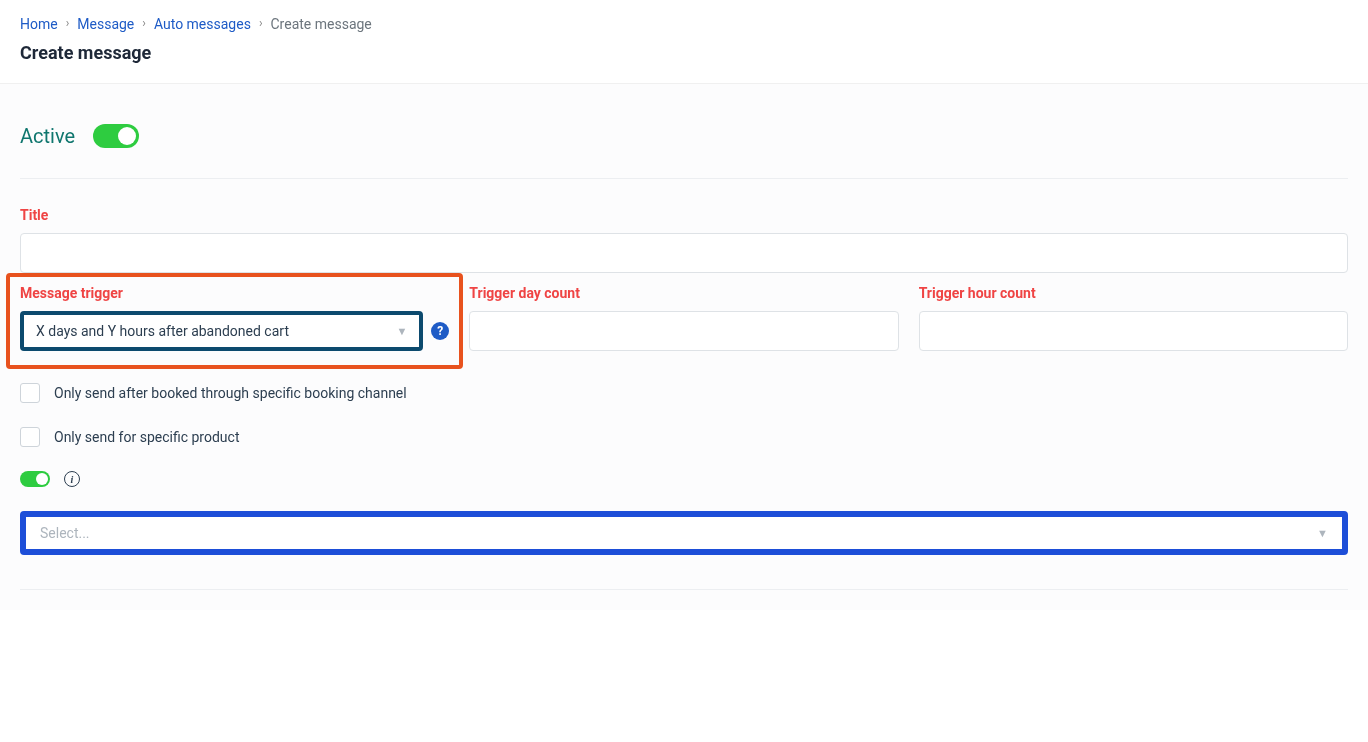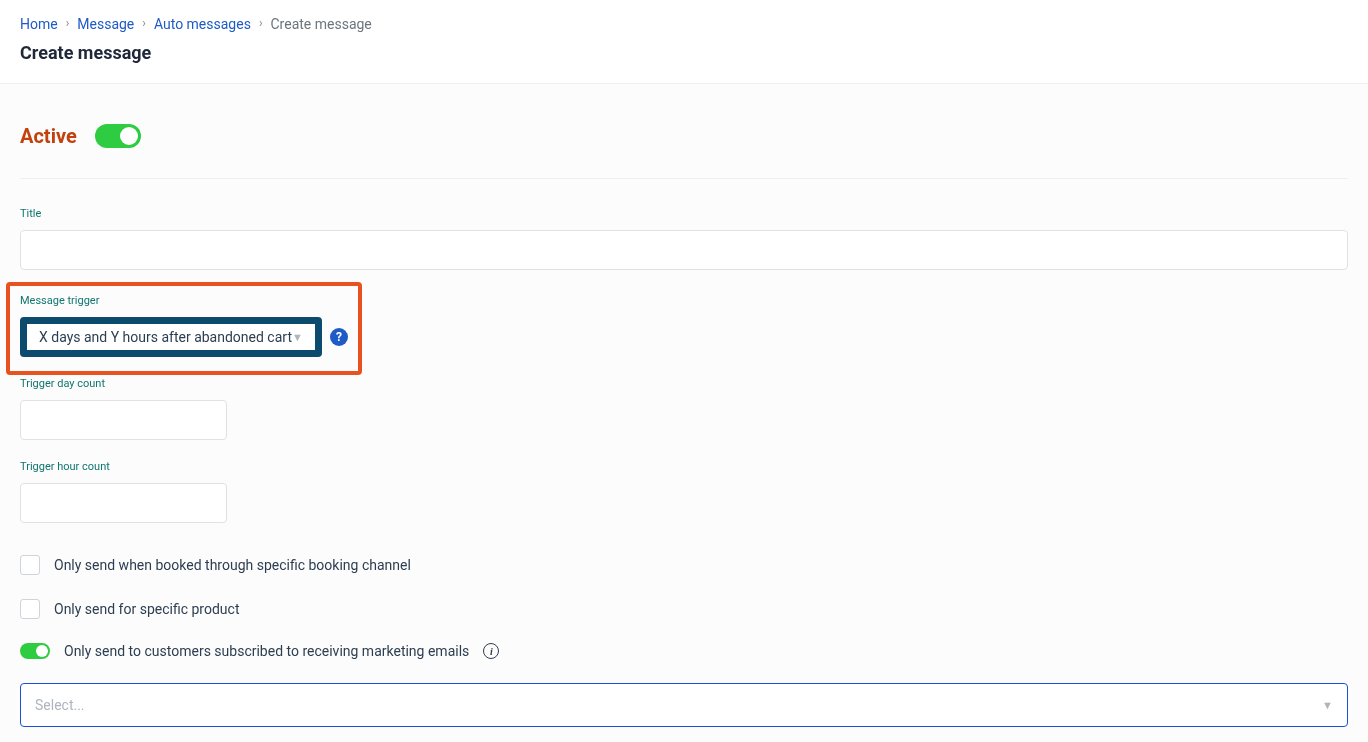--- a/index.html
+++ b/index.html
@@ -51,71 +51,71 @@
     .active-row {
       display: flex;
       align-items: center;
       gap: 18px;
       padding-bottom: 30px;
       border-bottom: 1px solid #eceef1;
       margin-bottom: 28px;
     }
     .active-label {
       font-size: 20px;
-      font-weight: 700;
-      color: #c2410c;
+      font-weight: 400;
+      color: #0f766e;
     }
     .config-heading {
       font-size: 20px;
       font-weight: 400;
       color: #2c3e50;
       margin-bottom: 24px;
     }
     .field-label {
-      font-size: 11px;
-      color: #0f766e;
+      font-size: 14px;
+      color: #ef4444;
       margin-bottom: 10px;
       display: block;
+      font-weight: bold;
     }
     .text-input {
       width: 100%;
       height: 40px;
       border: 1px solid #dee2e6;
       border-radius: 4px;
       padding: 0 12px;
       font-size: 14px;
       background: #fff;
     }
     .row-triggers {
       display: flex;
       gap: 20px;
-      margin-top: 24px;
+      margin-top: 12px;
       align-items: flex-start;
-      flex-direction: column;
     }
     .trigger-col {
       flex: 1;
       min-width: 0;
     }
     .highlight-box {
       border: 4px solid #e8521e;
       border-radius: 4px;
       padding: 8px 10px 14px;
       margin: -12px -14px -18px -14px;
     }
     .select-wrap {
       display: flex;
       align-items: center;
       gap: 8px;
     }
     .select-control {
       flex: 1;
       position: relative;
       height: 40px;
-      border: 7px solid #0c4a6e;
+      border: 4px solid #0c4a6e;
       border-radius: 4px;
       background: #fff;
       display: flex;
       align-items: center;
       padding: 0 12px;
       cursor: pointer;
     }
     .select-control .caret {
       margin-left: auto;
       color: #adb5bd;
@@ -210,21 +210,21 @@
       font-family: serif;
       color: #2c3e50;
       cursor: pointer;
     }
     .bcc-section {
       margin-top: 10px;
     }
     .bcc-select {
       width: 100%;
       height: 44px;
-      border: 1px solid #1d4ed8;
+      border: 6px solid #1d4ed8;
       border-radius: 4px;
       background: #fff;
       display: flex;
       align-items: center;
       padding: 0 14px;
       cursor: pointer;
       color: #adb5bd;
     }
     .bcc-select .caret {
       margin-left: auto;
@@ -292,33 +292,32 @@
         <input type="text" class="text-input" value="" style="">
       </div>
 
     </div>
   </div>
 
   <div class="conditions-section">
 
     <div class="checkbox-row">
       <div class="checkbox"></div>
-      <span class="condition-text">Only send when booked through specific booking channel</span>
+      <span class="condition-text">Only send after booked through specific booking channel</span>
     </div>
 
     <div class="checkbox-row">
       <div class="checkbox"></div>
       <span class="condition-text">Only send for specific product</span>
     </div>
 
     <div class="checkbox-row">
       <div class="toggle-small">
         <div class="knob"></div>
       </div>
-      <span class="condition-text">Only send to customers subscribed to receiving marketing emails</span>
       <span class="info-icon">i</span>
     </div>
   </div>
 
   <div class="bcc-section">
     <div class="bcc-select">
       <span>Select...</span>
       <span class="caret">▼</span>
     </div>
   </div>

